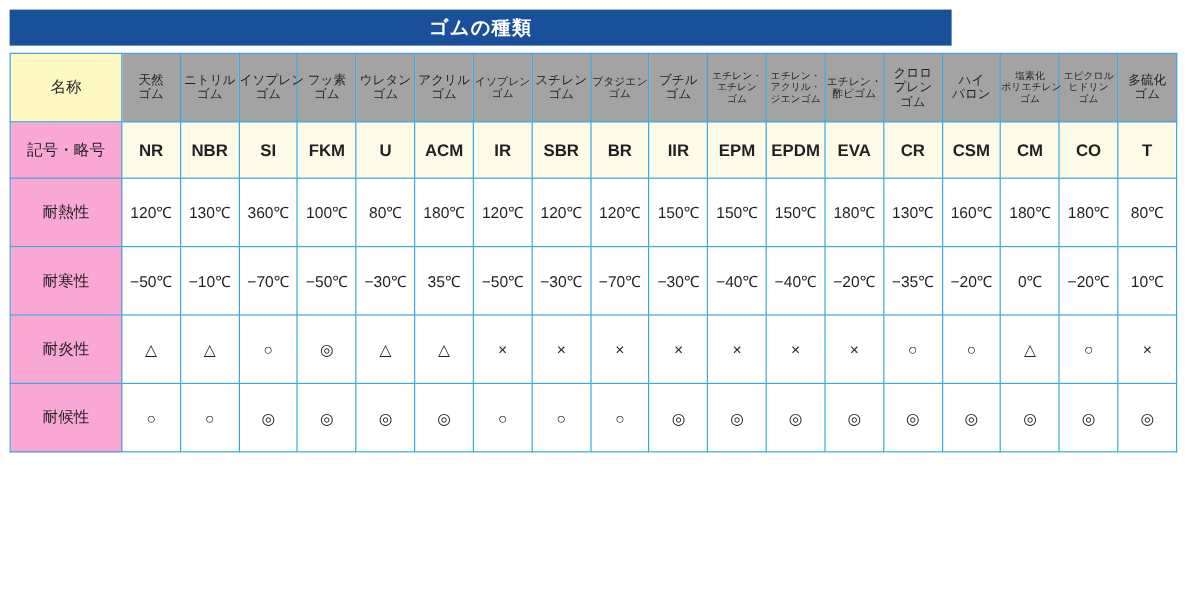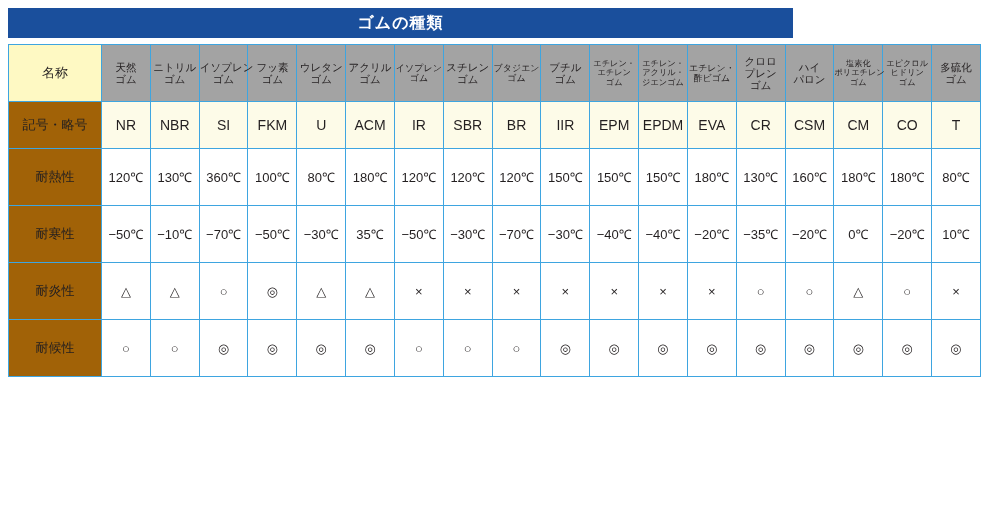--- a/index.html
+++ b/index.html
@@ -63,28 +63,29 @@
   .hdr-cell.small .ln {
     font-size: 9px;
   }
   .hdr-cell.xsmall .ln {
     font-size: 8.2px;
   }
   .row-symbol td.val {
     background: #fdfbe8;
     font-size: 14px;
     height: 46px;
+    font-weight: bold;
   }
   .row-data td.val {
     background: #ffffff;
     font-size: 13px;
     height: 56px;
   }
   .row-symbol td.col-name, .row-data td.col-name {
-    background: #a16207;
+    background: #f9a8d4;
   }
   .mark {
     font-size: 14px;
     line-height: 1;
   }
 </style>
 </head>
 <body>
 
 <div id="page">

